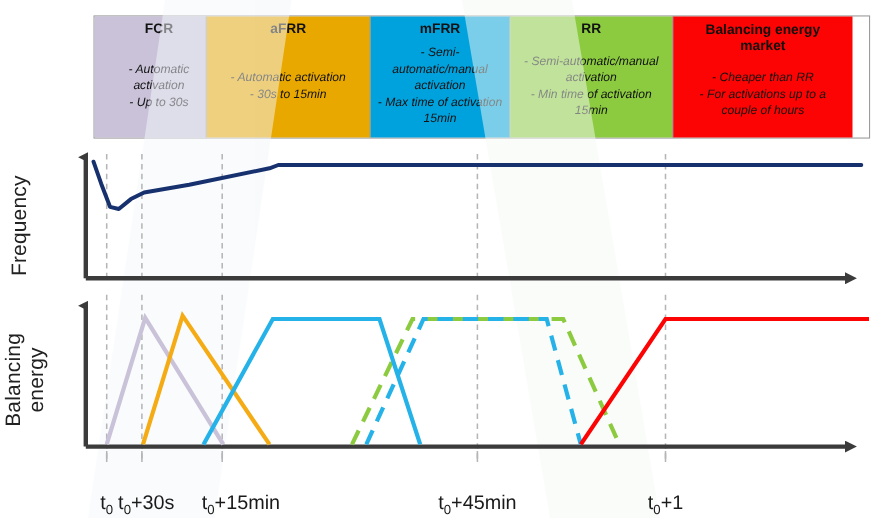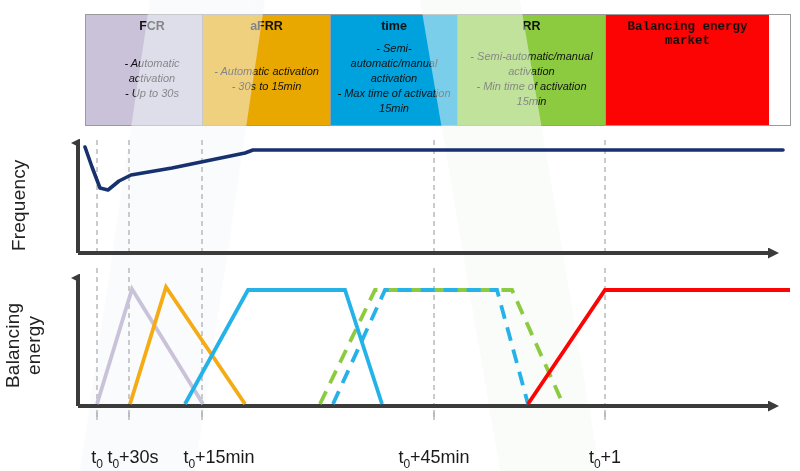--- a/index.html
+++ b/index.html
@@ -12,26 +12,26 @@
               display:flex;border:1px solid #9b9b9b;box-sizing:border-box;}
   .legend-box{box-sizing:border-box;border-right:1px solid #9b9b9b;
               display:flex;flex-direction:column;align-items:center;
               padding:4px 3px 3px 3px;overflow:hidden;}
   .legend-box:last-child{border-right:none;}
   .legend-title{font-weight:bold;font-size:12.5px;line-height:14px;
                 text-align:center;margin-bottom:2px;white-space:pre-line;}
   .legend-desc{font-size:11px;line-height:15px;text-align:center;
                white-space:pre-line;flex:1;display:flex;flex-direction:column;
                justify-content:center;font-style:italic;}
-  .b-fcr{width:117px;background:#c9c2d8;padding-left:19px;}
-  .b-afrr{width:128px;background:#e8a800;}
+  .b-fcr{width:102px;background:#c9c2d8;padding-left:19px;}
+  .b-afrr{width:149px;background:#e8a800;}
   .b-mfrr{width:127px;background:#00a2dd;}
   .b-rr{width:148px;background:#8ccb40;}
   .b-bem{width:163px;background:#fc0404;}
-  .b-bem .legend-title{padding-top:1px;font-family:Liberation Mono, monospace;}
+  .b-bem .legend-title{padding-top:1px;}
 
   
   .ylab{position:absolute;font-size:19px;color:#222;
         writing-mode:vertical-rl;transform:rotate(180deg);
         text-align:center;line-height:21px;letter-spacing:.2px;}
   #ylab-freq{left:8px;top:150px;height:110px;}
   #ylab-be{left:2px;top:278px;height:135px;}
   #ylab-be span{display:block;}
 
   
@@ -66,37 +66,40 @@
 - Up to 30s</div>
     </div>
 
     <div class="legend-box b-afrr">
       <div class="legend-title">aFRR</div>
       <div class="legend-desc">- Automatic activation
 - 30s to 15min</div>
     </div>
 
     <div class="legend-box b-mfrr">
-      <div class="legend-title">time</div>
+      <div class="legend-title">mFRR</div>
       <div class="legend-desc">- Semi-automatic/manual
 activation
 - Max time of activation
 15min</div>
     </div>
 
     <div class="legend-box b-rr">
       <div class="legend-title">RR</div>
       <div class="legend-desc">- Semi-automatic/manual
 activation
 - Min time of activation 15min</div>
     </div>
 
     <div class="legend-box b-bem">
       <div class="legend-title">Balancing energy
 market</div>
+      <div class="legend-desc">- Cheaper than RR
+- For activations up to a
+couple of hours</div>
     </div>
 
   </div>
 
   <div class="ylab" id="ylab-freq">Frequency</div>
 
   <div class="ylab" id="ylab-be">
     <span>Balancing</span>
     <span>energy</span>
   </div>

